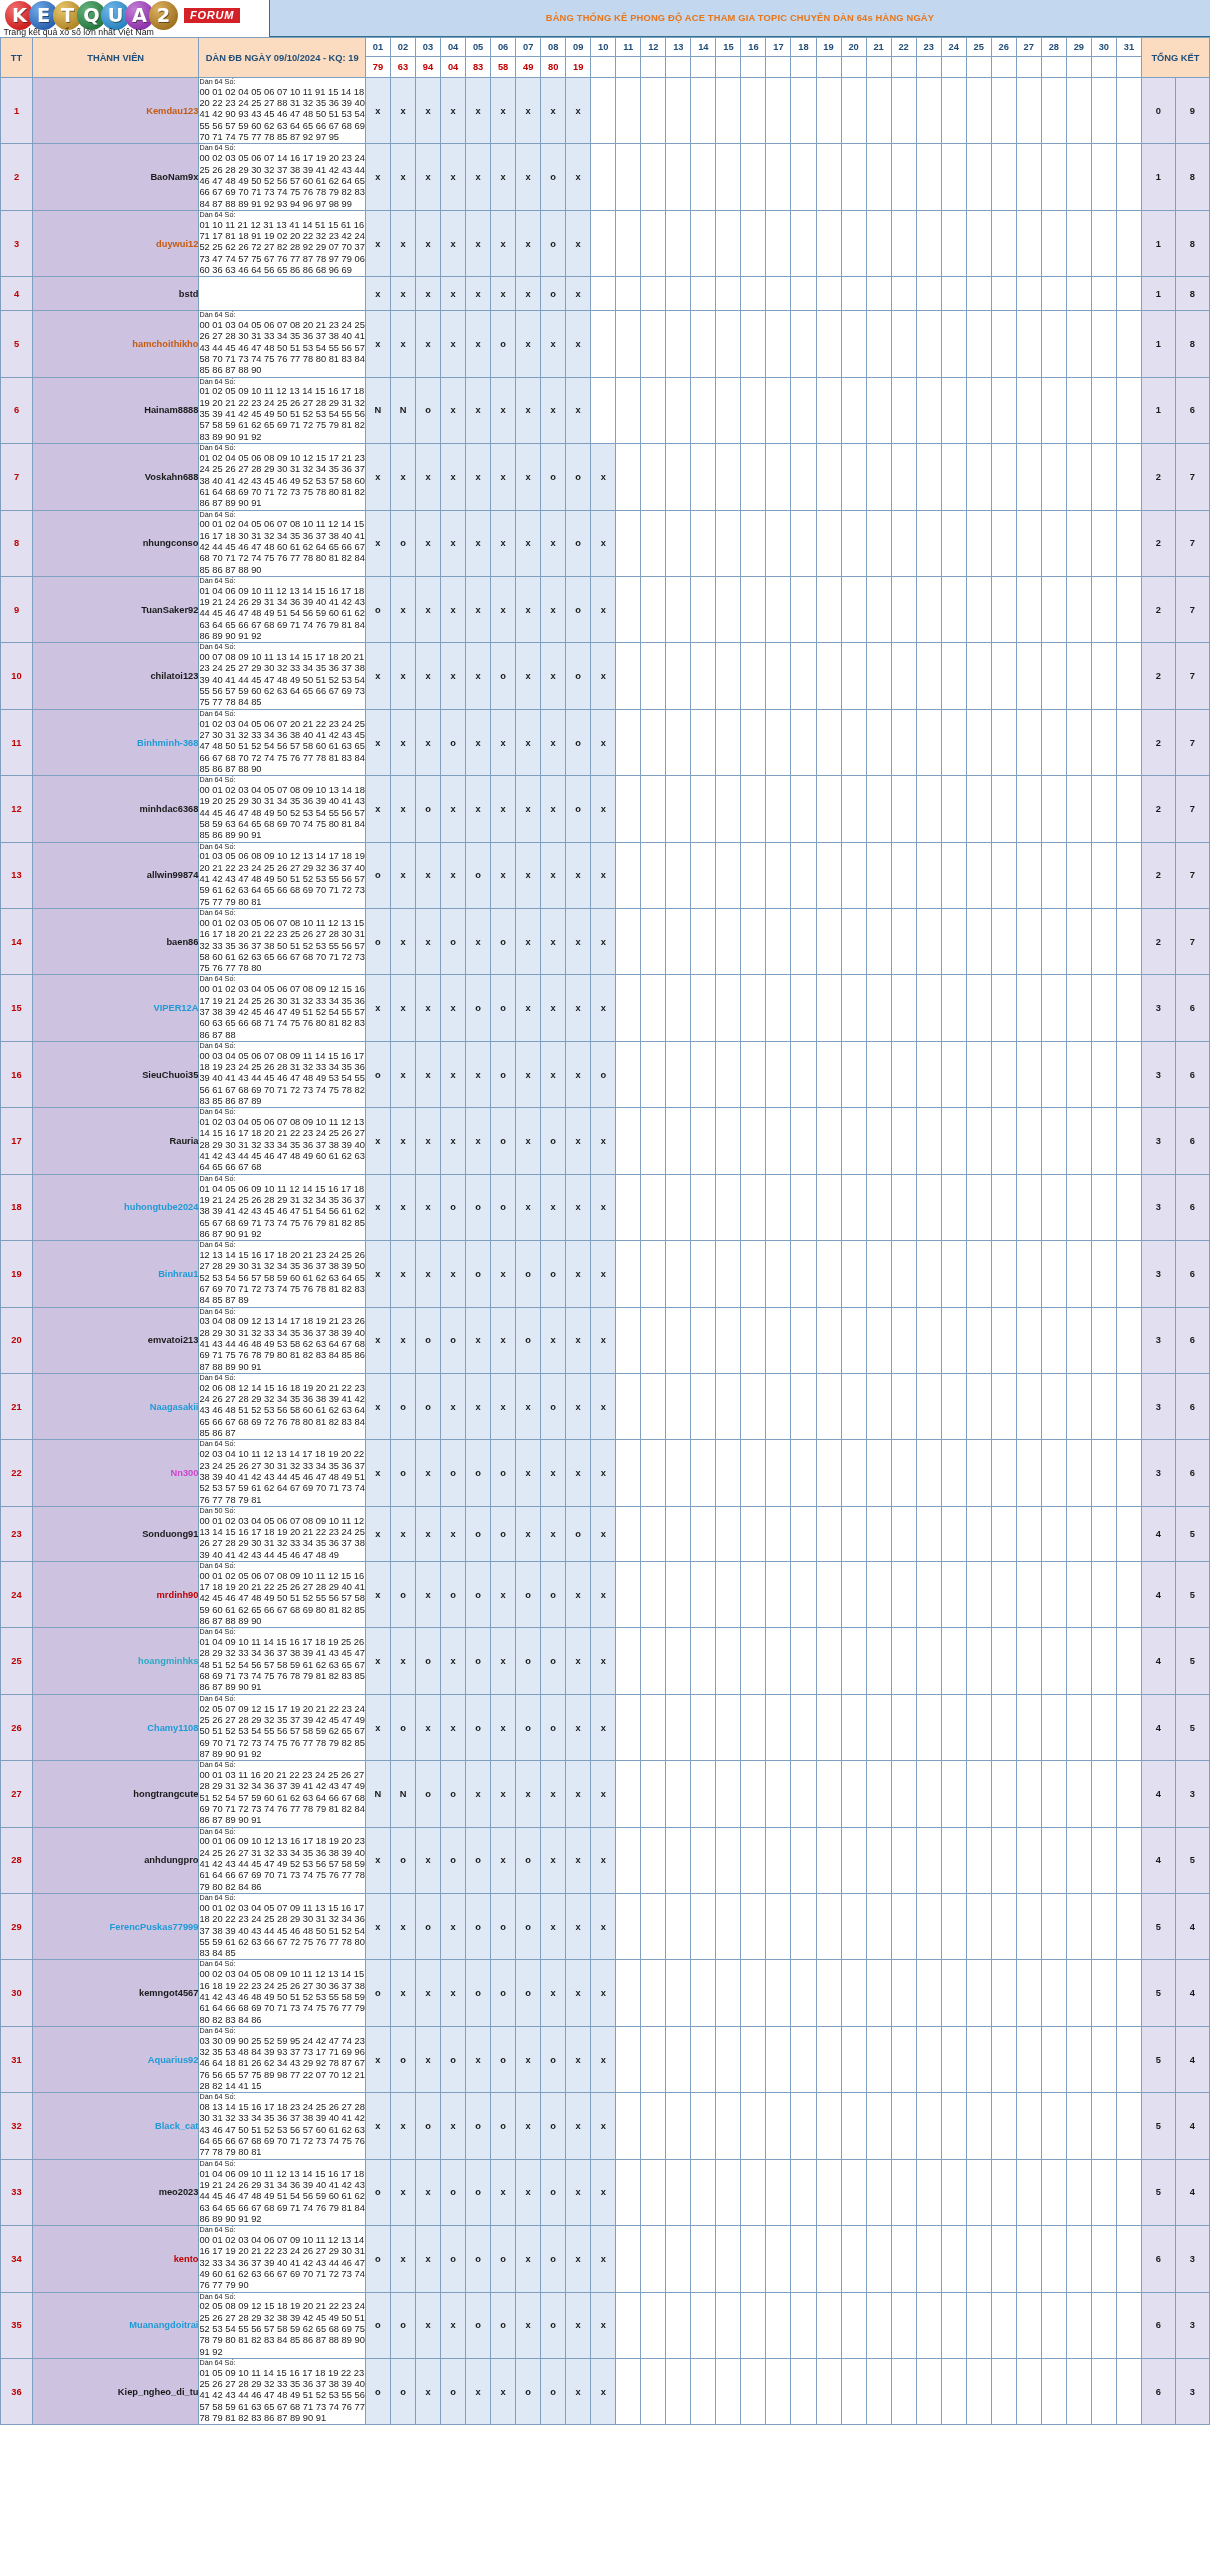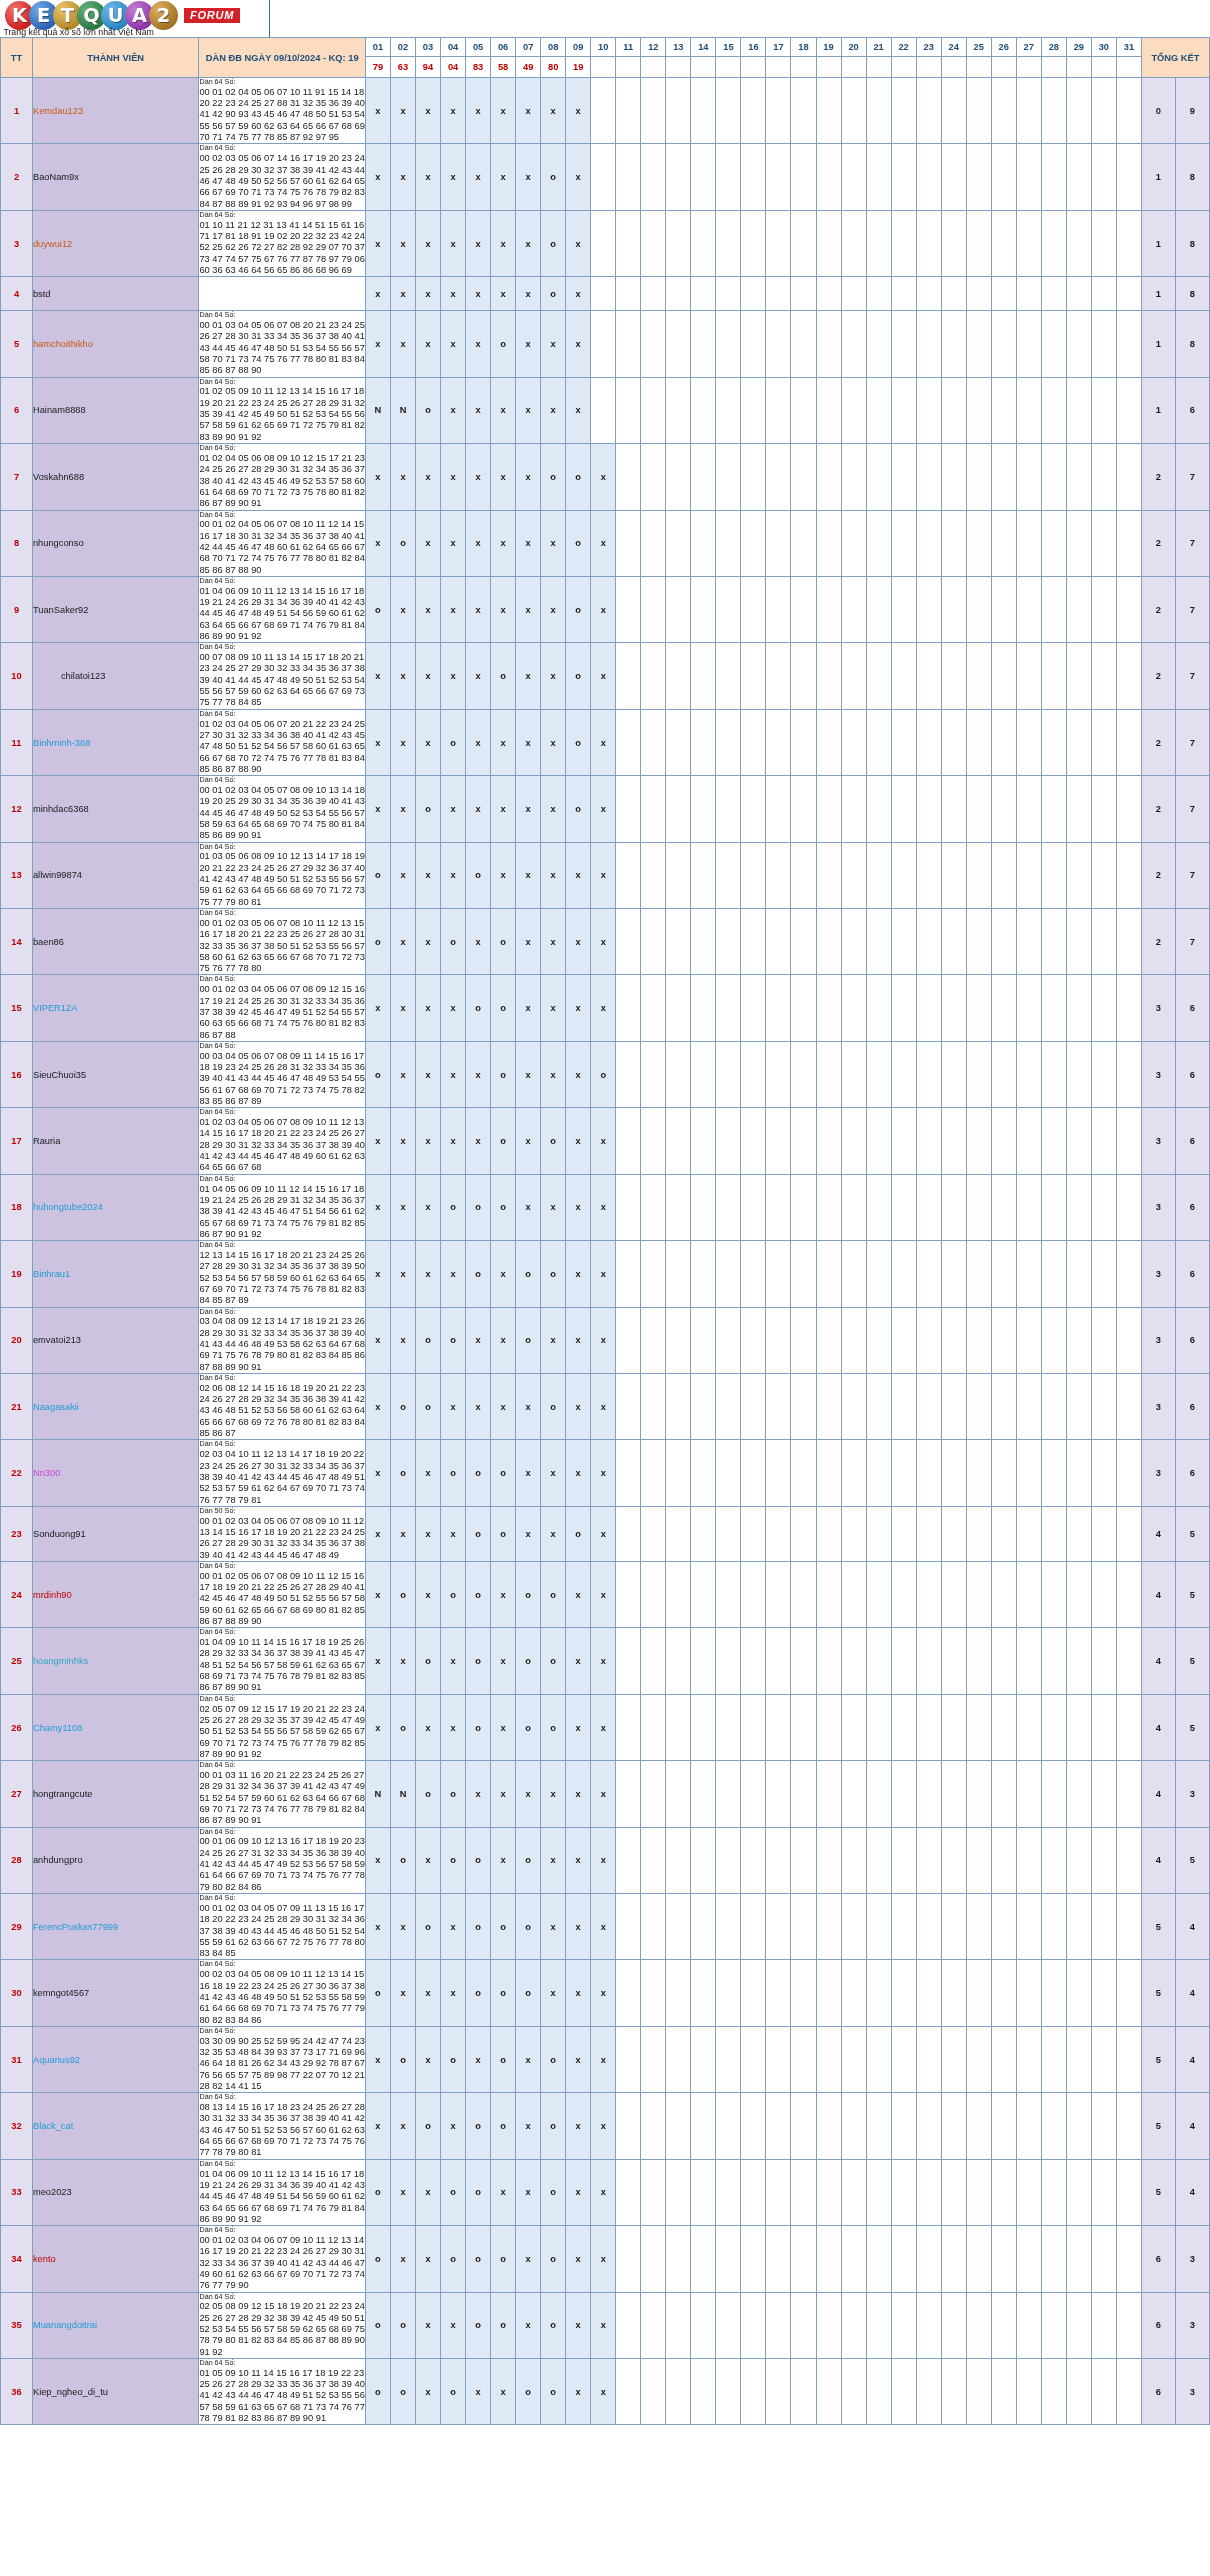--- a/index.html
+++ b/index.html
@@ -81,21 +81,21 @@
   }
   .h-kq {
     background:#ffffff; color:#c00000; font-weight:bold;
     text-align:center; font-size:8px; height:12.6px;
   }
   .h-total {
     background:#fbdcc0; color:#1f4e79; font-weight:bold;
     text-align:center; font-size:8.4px; width:51px;margin-left:41px;
   }
   .cell-tt { text-align:center; color:#c00000; font-weight:bold; font-size:8.4px; background:#e2dff0; }
-  .cell-name { text-align:left; font-weight:normal; font-size:10.5px; background:#cdc3e0; }
+  .cell-name { text-align:right; font-weight:bold; font-size:10.5px; background:#cdc3e0; }
   .cell-dan { background:#ffffff; padding:1.7px 2.5px; font-size:7px; color:#1a1a1a; line-height:1.22; }
   .dan-title { font-size:7.2px; }
   .mark { text-align:center; font-size:8px; font-weight:bold; color:#1a1a1a; background:#dfe9f5; }
   .mark.empty { background:#ffffff; }
   .t1 { text-align:center; font-weight:bold; font-size:8.4px; color:#1a1a1a; background:#e2dff0; }
   .t2 { text-align:center; font-weight:bold; font-size:8.4px; color:#1a1a1a; background:#e2dff0; }
 </style>
 </head>
 <body>
 
@@ -111,20 +111,21 @@
           <span class="ball b4">Q</span>
           <span class="ball b5">U</span>
           <span class="ball b6">A</span>
           <span class="ball b7">2</span>
           <span class="forum-tag">FORUM</span>
         </div>
       </div>
       <div class="logo-sub">Trang kết quả xổ số lớn nhất Việt Nam</div>
     </div>
     <div class="bannercol">
+      <div class="banner">BẢNG THỐNG KÊ PHONG ĐỘ ACE THAM GIA TOPIC CHUYÊN DÀN 64s HÀNG NGÀY</div>
     </div>
   </div>
 
   <table class="main">
     <colgroup id="cols">
         <col style="width: 23.6px;">
         <col style="width: 123px;">
         <col style="width: 123px;">
         <col style="width: 18.5px;">
         <col style="width: 18.5px;">

